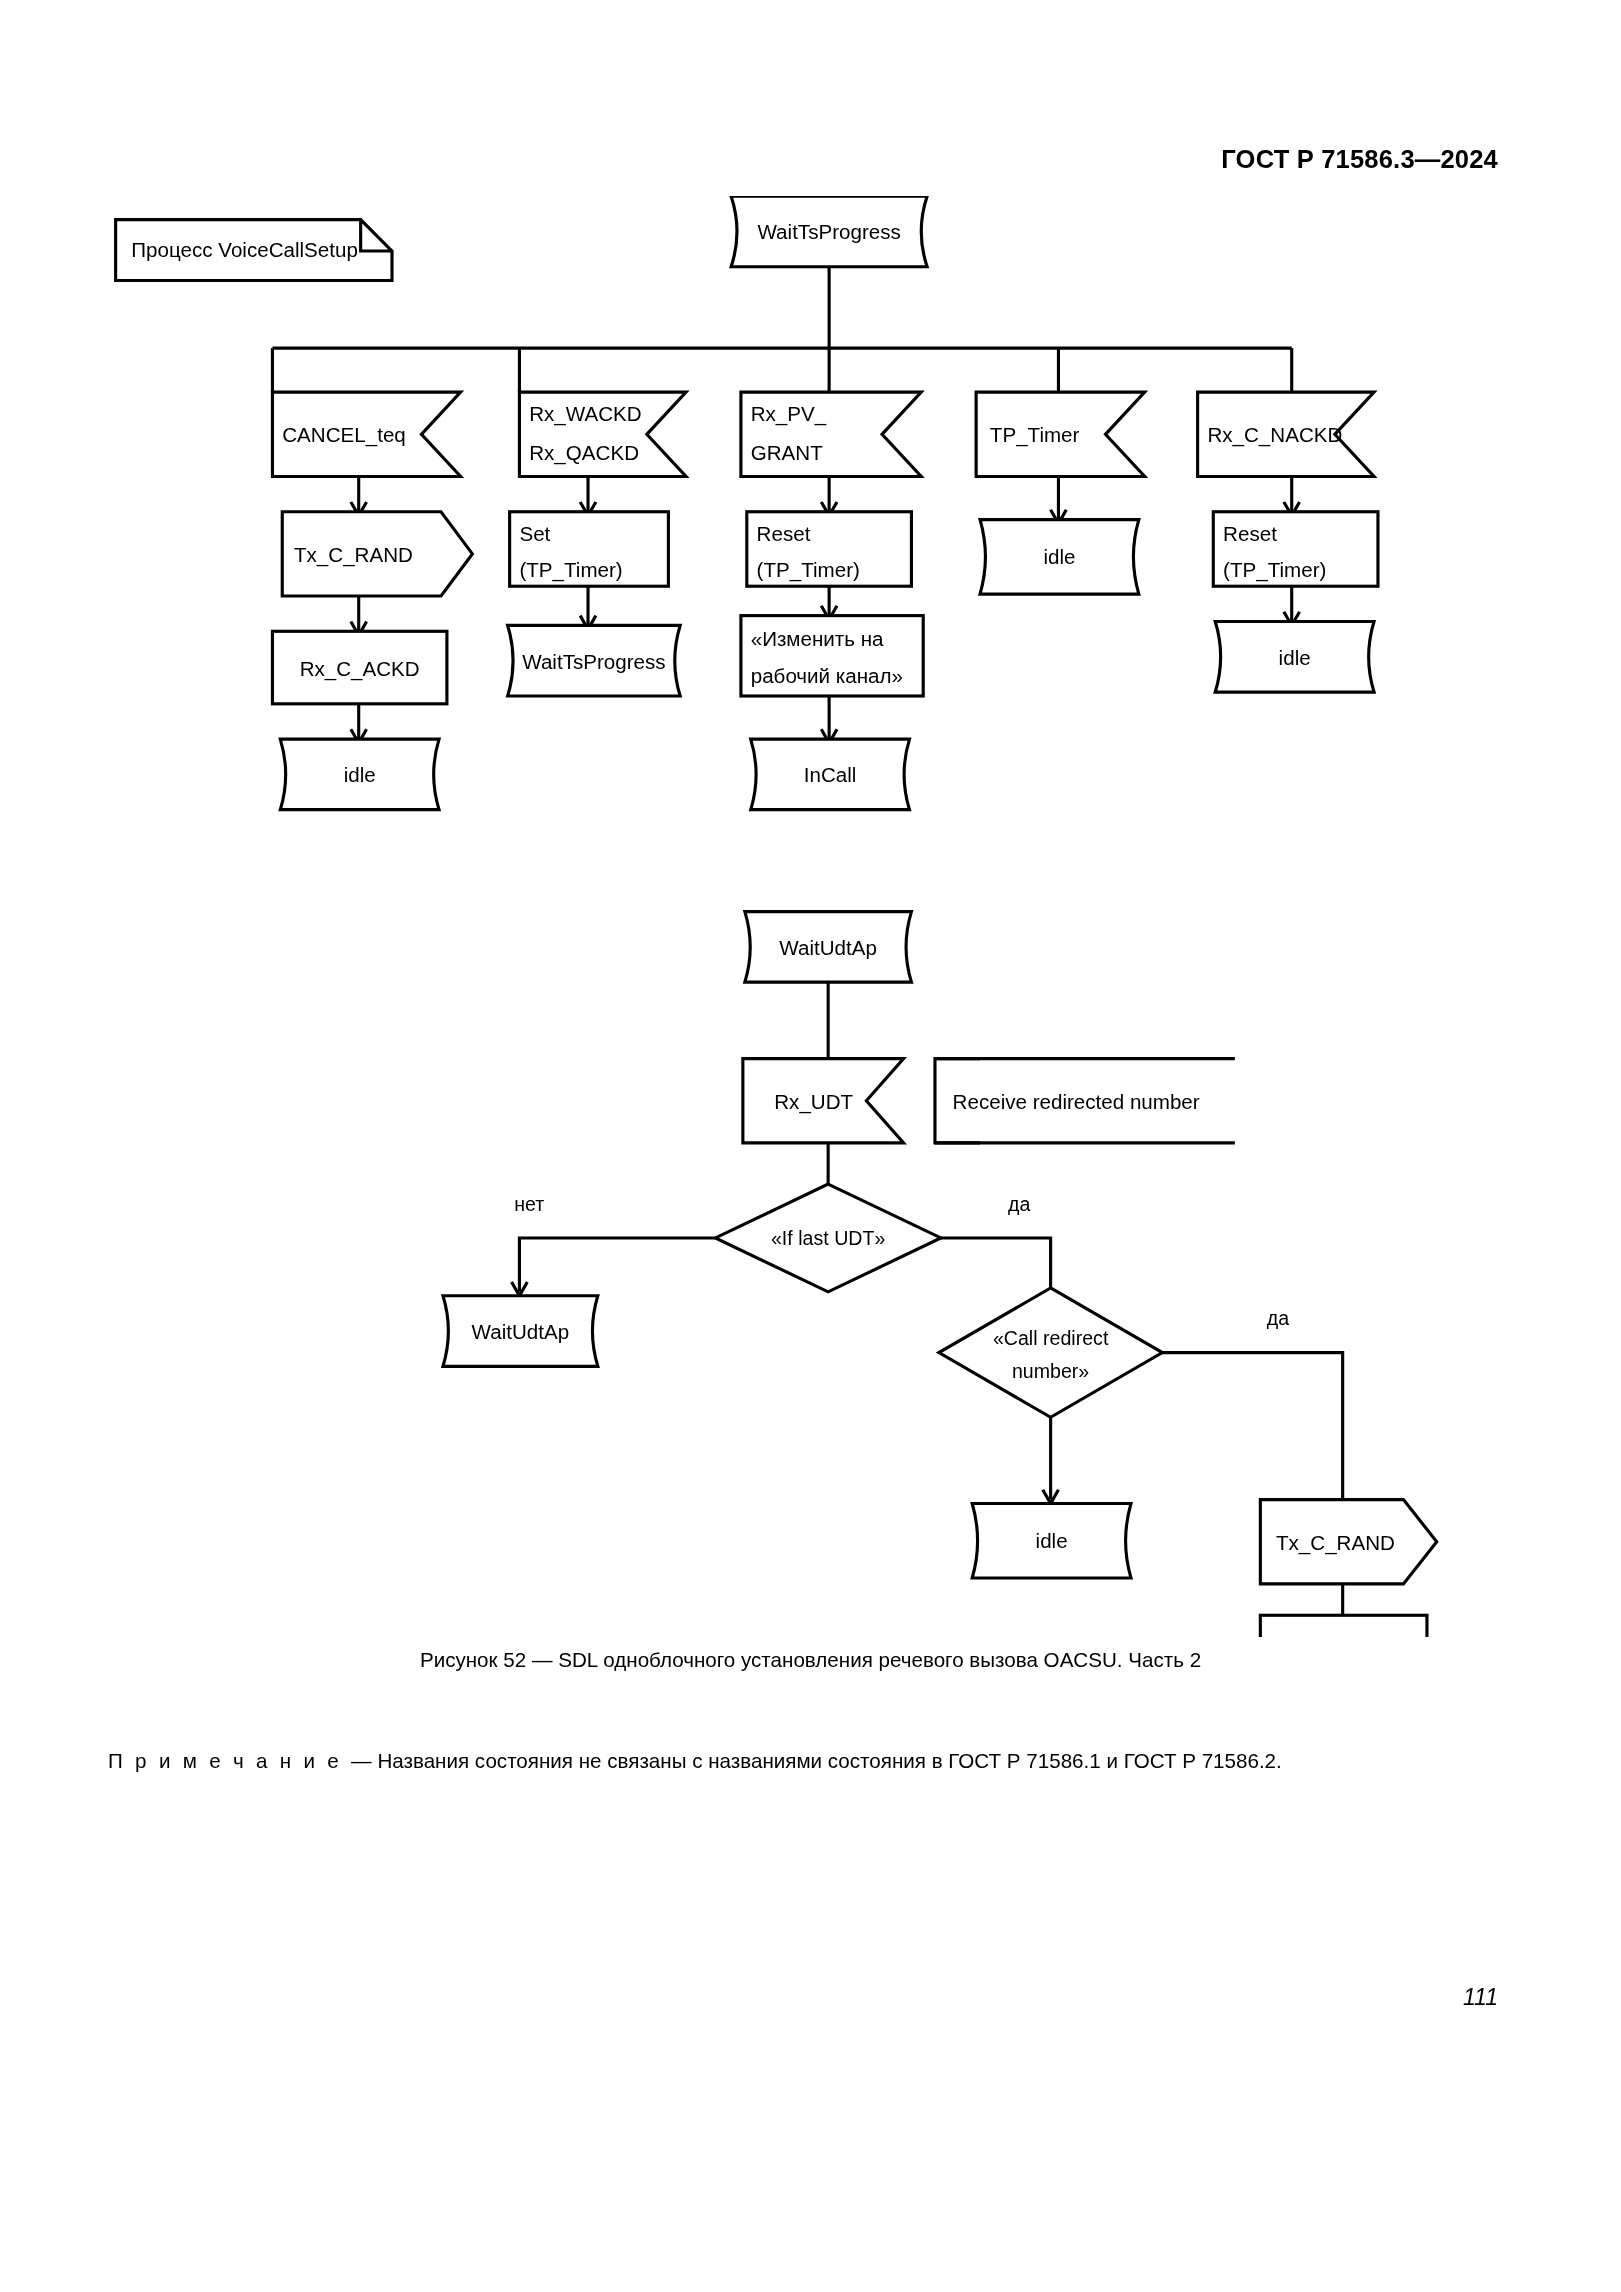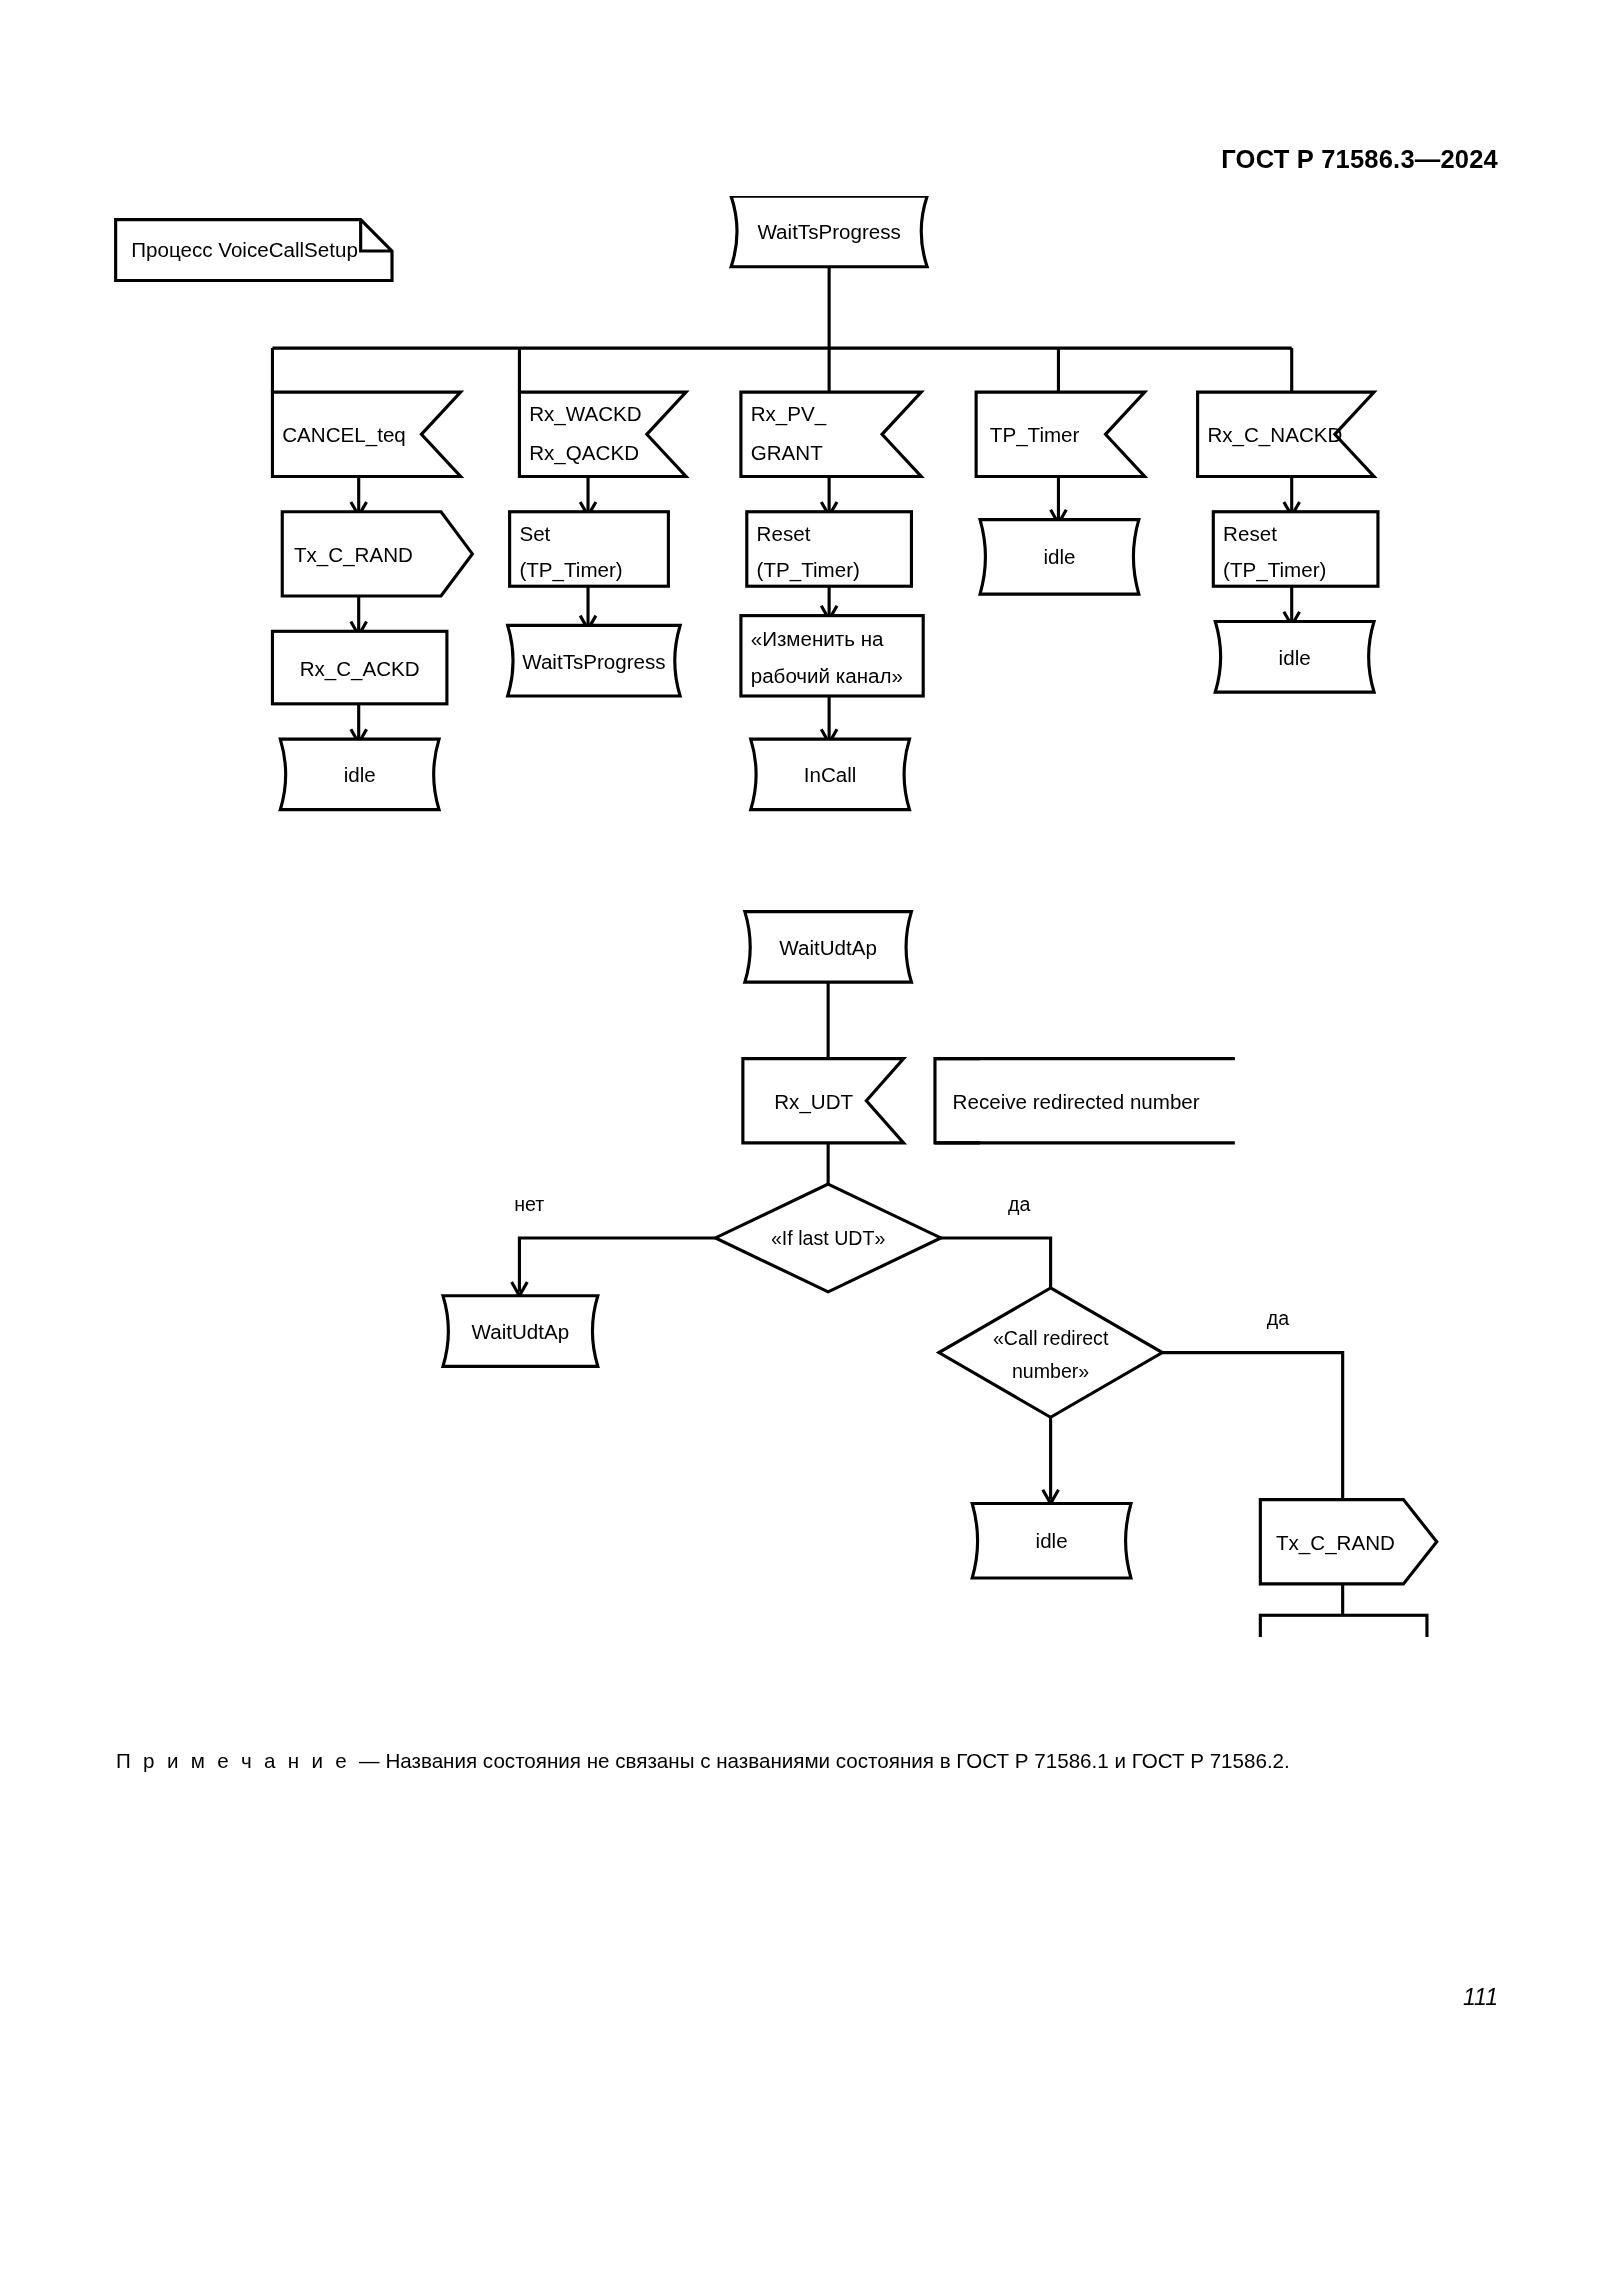--- a/index.html
+++ b/index.html
@@ -60,21 +60,21 @@
     position: absolute;
     top: 1648px;
     left: 0;
     width: 1621px;
     text-align: center;
     font-size: 20.6px;
   }
   .note {
     position: absolute;
     top: 1745px;
-    left: 116px;
+    left: 108px;
     width: 1372px;
     font-size: 20.6px;
     line-height: 1.55;
     text-align: justify;
   }
   .note .lead {
     letter-spacing: 3.3px;
   }
   .page-number {
     position: absolute;
@@ -289,20 +289,21 @@
       <path class="conn" d="M 1362 1544 L 1370 1558 L 1378 1544"></path>
 
       <g>
         <path class="shape" d="M 1290 1556 L 1456 1556 Q 1445 1594 1456 1632 L 1290 1632 Q 1301 1594 1290 1556 Z"></path>
         <text class="t20" x="1373" y="1601" text-anchor="middle">WaitTsRsp</text>
       </g>
 
     </svg>
   </div>
 
+  <div class="caption">Рисунок 52 — SDL одноблочного установления речевого вызова OACSU. Часть 2</div>
 
   <div class="note">
     <span class="lead">П р и м е ч а н и е </span><span>— Названия состояния не связаны с названиями состояния в ГОСТ Р 71586.1 и ГОСТ Р 71586.2.</span>
   </div>
 
   <div class="page-number">111</div>
 
 </div>
 
 

